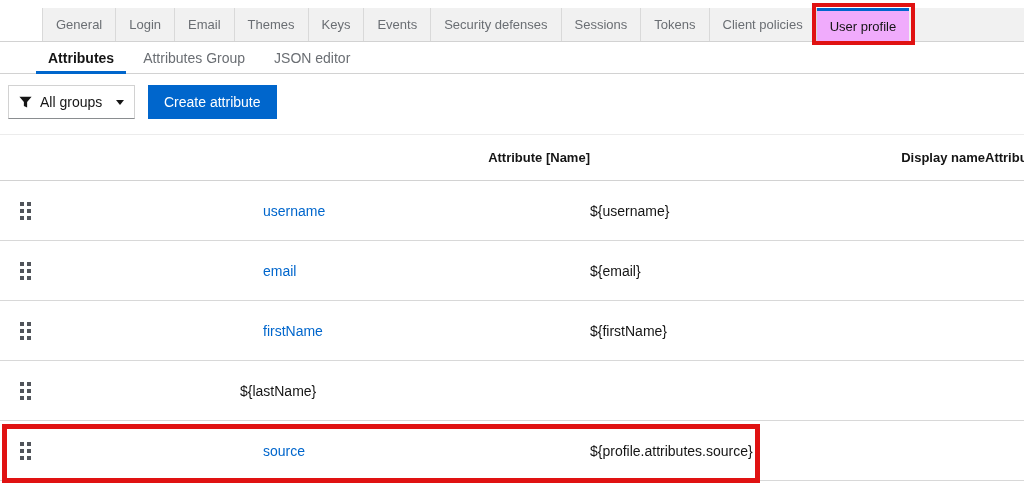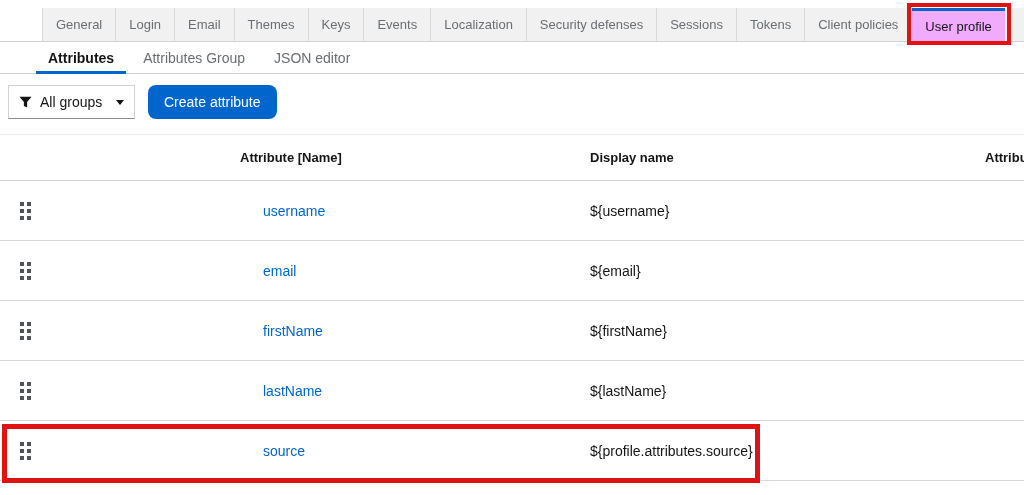--- a/index.html
+++ b/index.html
@@ -53,30 +53,30 @@
     display:flex; align-items:center; gap:8px; padding:0 10px;
     font-size:14px; color:#151515; cursor:pointer;
   }
   .filter-select .caret {
     margin-left:auto; width:0; height:0;
     border-left:4px solid transparent; border-right:4px solid transparent;
     border-top:5px solid #151515;
   }
   .btn-primary {
     height:34px; padding:0 16px; background:#0066cc; color:#ffffff;
-    border:none; border-radius:8px; font-size:14px;
+    border:none; border-radius:0; font-size:14px;
     font-family:"Liberation Sans", sans-serif; cursor:pointer;
   }
 
   
   .table { position:absolute; top:134px; left:0; right:0; border-top:1px solid #ececec; }
   .thead, .row {
     display:grid; grid-template-columns:240px 350px 395px 1fr; align-items:center;
   }
-  .thead { height:46px; border-bottom:1px solid #d2d2d2; font-size:13px; font-weight:bold; }
+  .thead { height:46px; border-bottom:1px solid #d2d2d2; font-size:13px; font-weight:bold;text-align:right; }
   .thead .cell { white-space:nowrap; overflow:visible; }
   .row { height:60px; border-bottom:1px solid #d8d8d8; font-size:14px; }
   .grip-cell { padding-left:20px; }
   .grip {
     display:grid; grid-template-columns:4px 4px; grid-auto-rows:4px;
     column-gap:3px; row-gap:3px; width:11px; cursor:grab;
   }
   .grip i { display:block; background:#50545a; }
   .name-cell { padding-left:23px; }
   .name-cell a { color:#0066cc; text-decoration:none; cursor:pointer;margin-top:28px; }
@@ -95,21 +95,20 @@
 
   <div class="tabline"></div>
 
   <div class="tabbar">
     <div class="tab">General</div>
     <div class="tab">Login</div>
     <div class="tab">Email</div>
     <div class="tab">Themes</div>
     <div class="tab">Keys</div>
     <div class="tab">Events</div>
-    <div class="tab">Localization</div>
     <div class="tab">Security defenses</div>
     <div class="tab">Sessions</div>
     <div class="tab">Tokens</div>
     <div class="tab">Client policies</div>
     <div class="tab active">User profile</div>
   </div>
 
   <div class="subtabs">
     <div class="subtab active">Attributes</div>
     <div class="subtab">Attributes Group</div>
@@ -189,21 +188,20 @@
       <div class="cell grip-cell">
         <span class="grip">
             <i></i>
             <i></i>
             <i></i>
             <i></i>
             <i></i>
             <i></i>
           </span>
       </div>
-      <div class="cell name-cell"><a>lastName</a></div>
       <div class="cell display-cell">${lastName}</div>
       <div class="cell"></div>
     </div>
 
     <div class="row">
       <div class="cell grip-cell">
         <span class="grip">
             <i></i>
             <i></i>
             <i></i>

